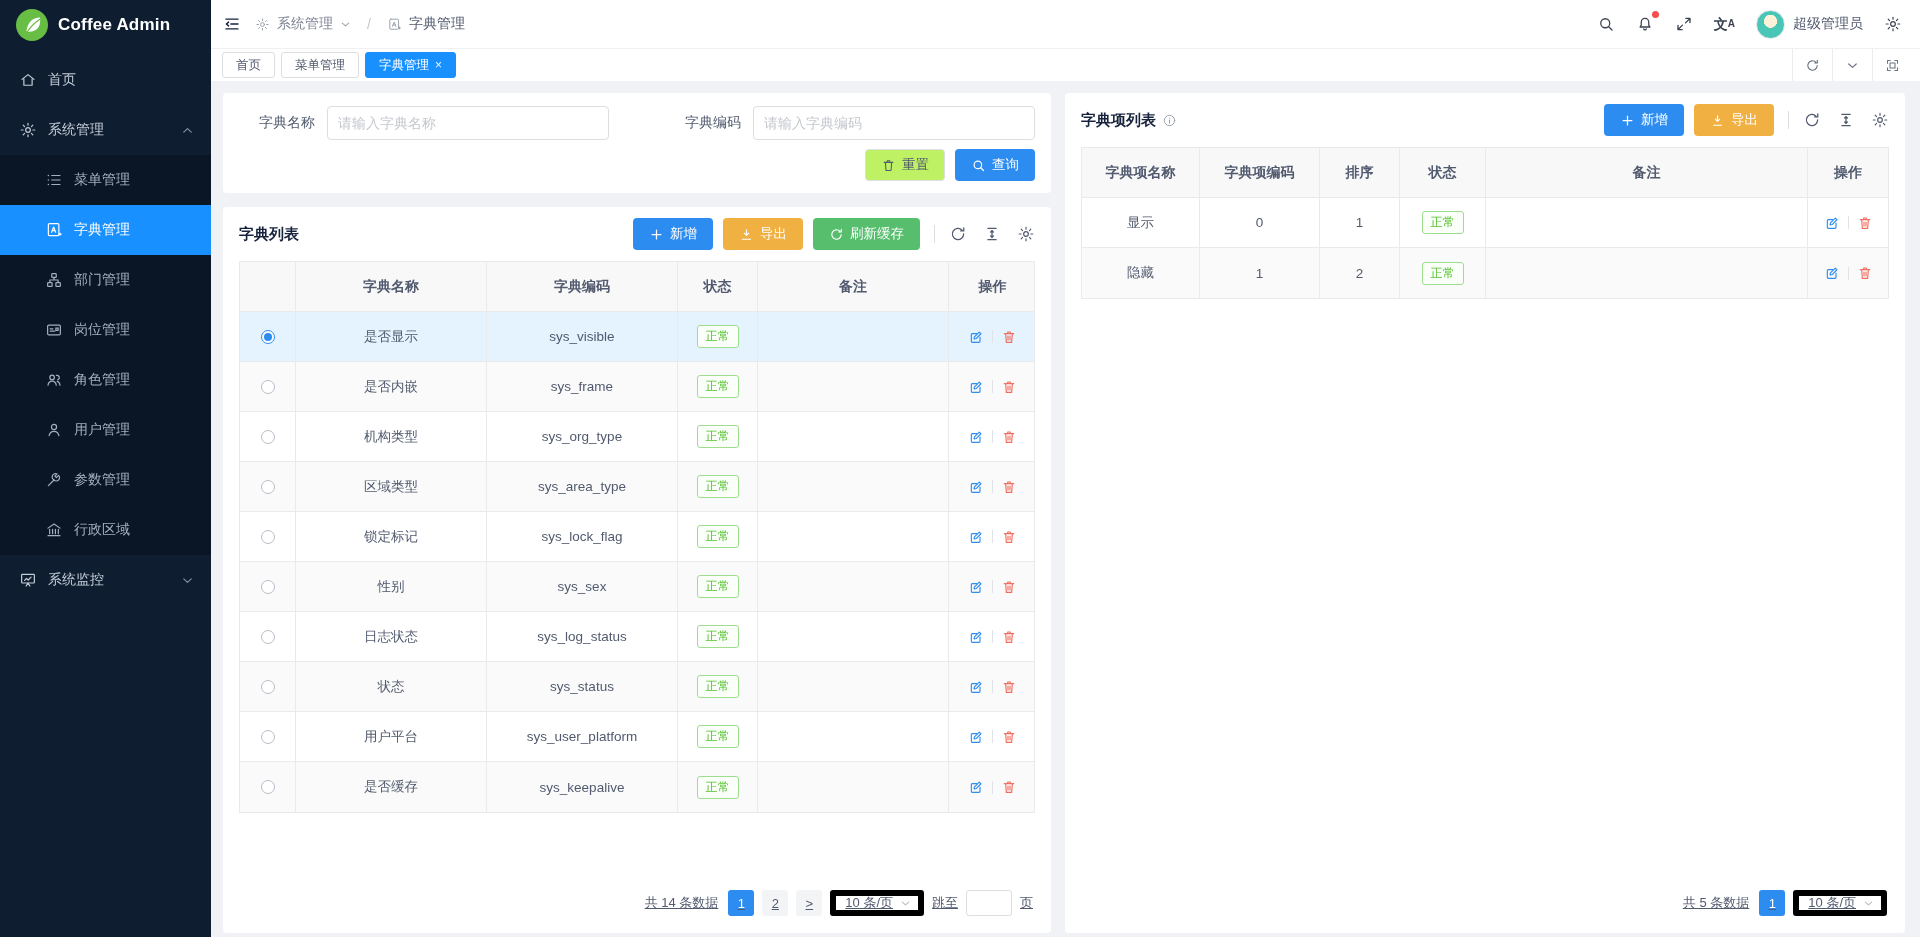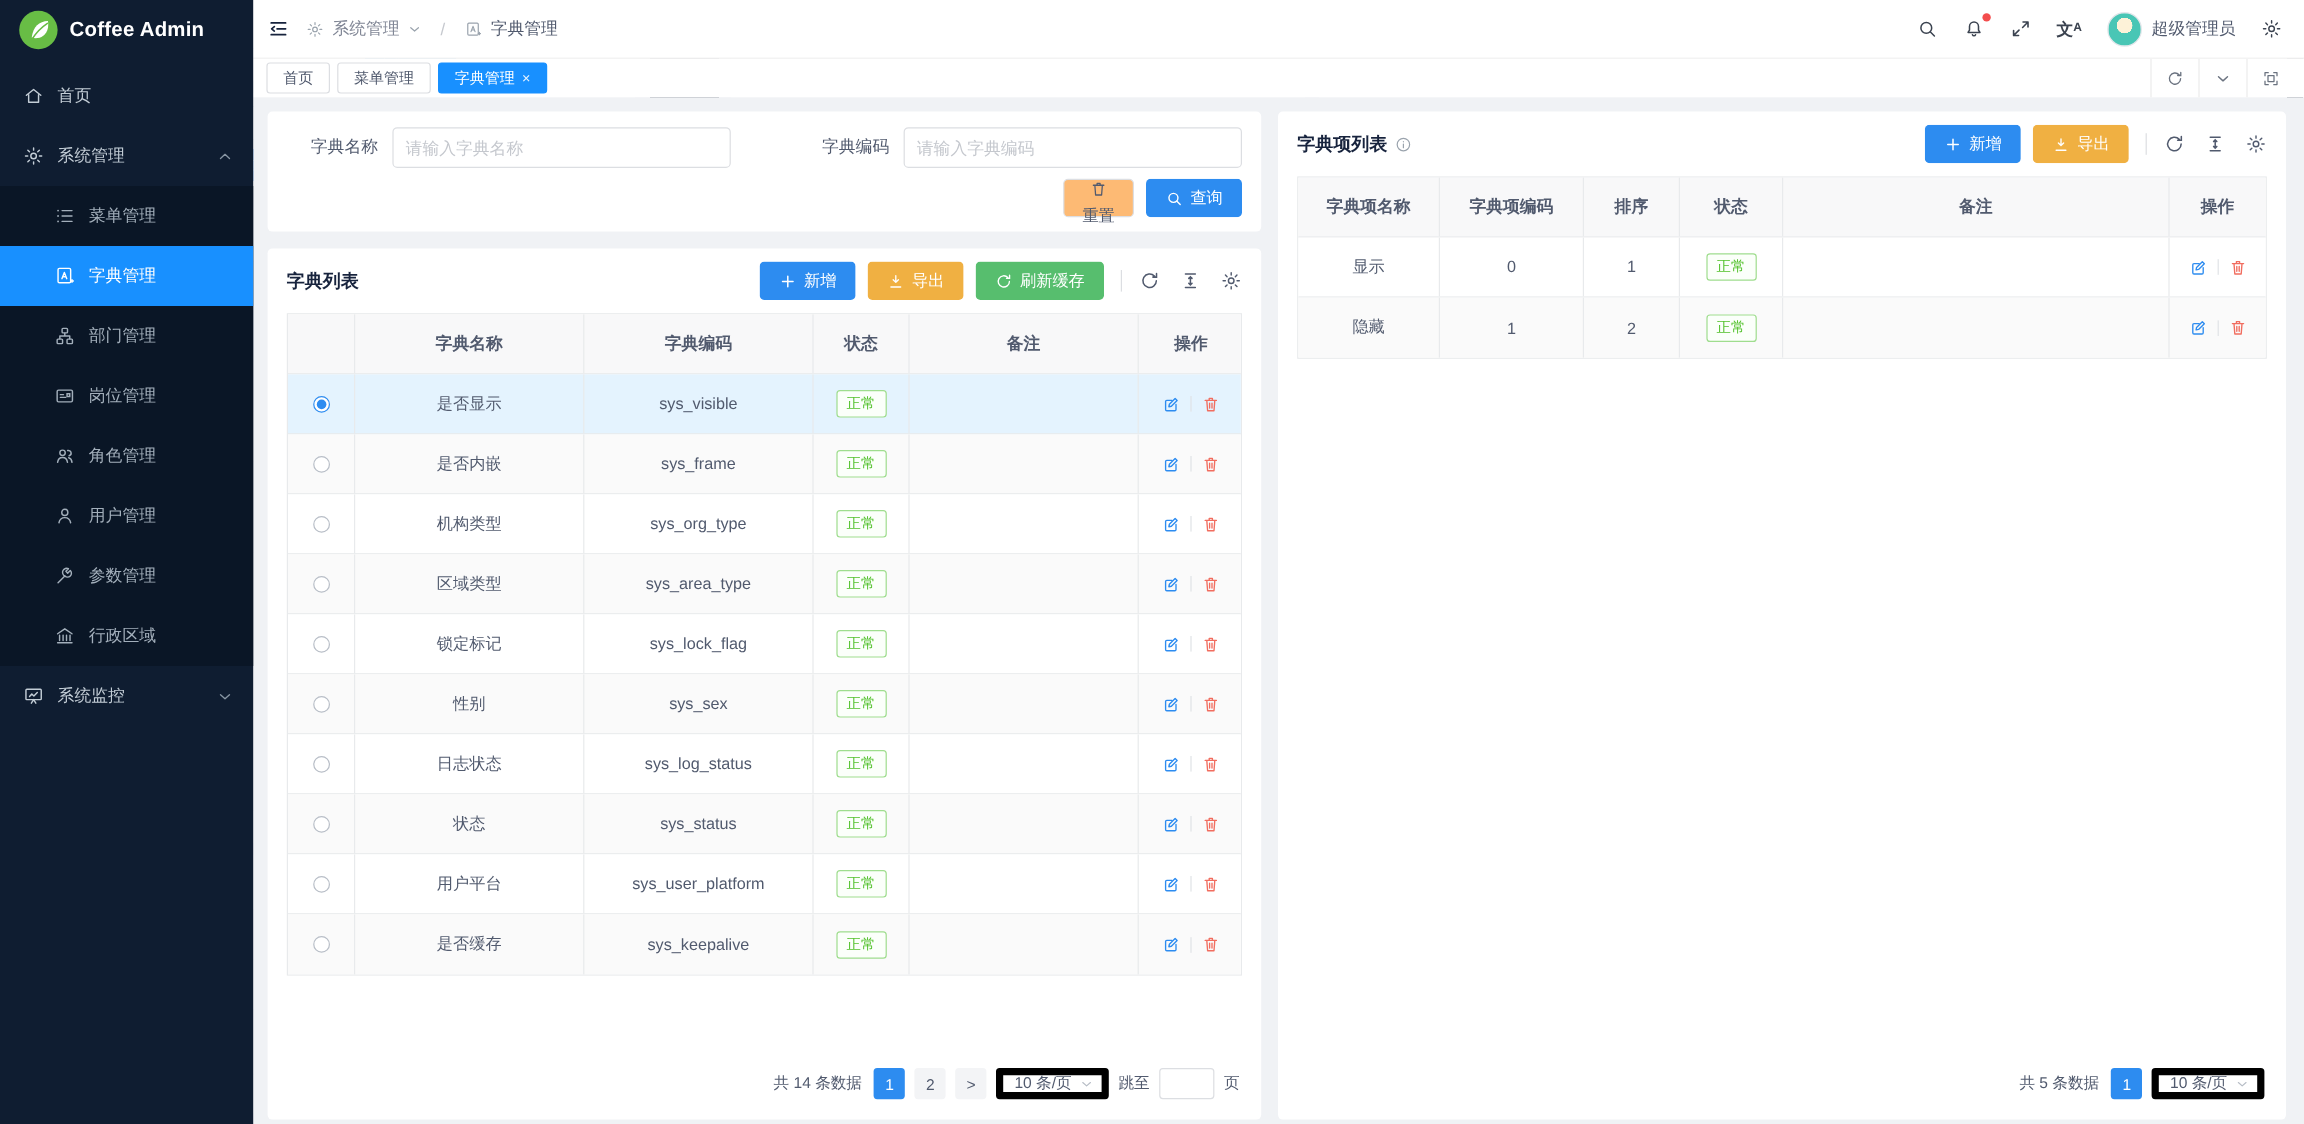--- a/index.html
+++ b/index.html
@@ -68,21 +68,21 @@
   .s-row { display:flex; align-items:center; justify-content:space-between; }
   .s-group { display:flex; align-items:center; }
   .s-label { width:76px; text-align:right; margin-right:12px; font-size:14px; color:#515a6e; }
   .s-input { width:282px; height:34px; border:1px solid #dcdee2; border-radius:4px; padding:0 10px;
     font-size:14px; color:#515a6e; outline:none; font-family:inherit; }
   .s-input::placeholder { color:#c5c8ce; }
   .s-btns { display:flex; justify-content:flex-end; gap:10px; margin-top:9px; }
   .btn { height:32px; display:inline-flex; align-items:center; justify-content:flex-start; gap:6px;
     border-radius:4px; font-size:13.5px; padding:0 15px; cursor:pointer; border:1px solid transparent;
     font-family:Liberation Sans, sans-serif; }
-  .btn-default { background:#fdba74; border-color:#dcdee2; color:#515a6e;flex-direction:column; }
+  .btn-default { background:#bef264; border-color:#dcdee2; color:#515a6e; }
   .btn-primary { background:#2d8cf0; color:#ffffff; }
   .btn-warning { background:#f0b042; color:#ffffff; }
   .btn-success { background:#57be6e; color:#ffffff; }
 
   
   .list-card { flex:1; display:flex; flex-direction:column; min-height:0; height:100%; }
   .card-head { height:54px; display:flex; align-items:center; padding:0 16px; gap:10px; }
   .card-title { font-size:15px; font-weight:700; color:#17233d; display:flex; align-items:center; gap:6px; }
   .card-title .ic-sm { color:#9aa3ad; }
   .head-actions { margin-left:auto; display:flex; align-items:center; gap:10px; }
@@ -124,21 +124,21 @@
     border:1px solid #9fdd8e; border-radius:3px; color:#54c22d; font-size:12px; background:#fbfffa; }
 
   .ops { gap:0; }
   .op { width:16px; height:16px; cursor:pointer; }
   .op.edit { color:#2d8cf0; }
   .op.del { color:#f16d5f; }
   .op-div { width:1px; height:13px; background:#e0e3e7; margin:0 8px; }
 
   
   .pagi { margin-top:auto; display:flex; align-items:center; justify-content:flex-end; gap:8px;
-    padding:15px 18px 17px 16px; font-size:13px; color:#515a6e; }
+    padding:15px 18px 17px 16px; font-size:13px; color:#515a6e;text-decoration:underline; }
   .pg-total { margin-right:2px; }
   .pg { min-width:26px; height:26px; padding:0 6px; border-radius:3px; background:#f3f4f6; color:#515a6e;
     display:inline-flex; align-items:center; justify-content:center; cursor:pointer; }
   .pg.active { background:#2d8cf0; color:#fff; }
   .pg-size { height:26px; border:6px solid #000000; border-radius:3px; background:#fff; padding:0 7px 0 9px;
     display:inline-flex; align-items:center; gap:7px; cursor:pointer; }
   .pg-size .chev { color:#b7bdc6; }
   .jump-input { width:46px; height:26px; border:1px solid #dcdee2; border-radius:3px; outline:none;
     font-family:inherit; padding:0 6px; }
 </style>

